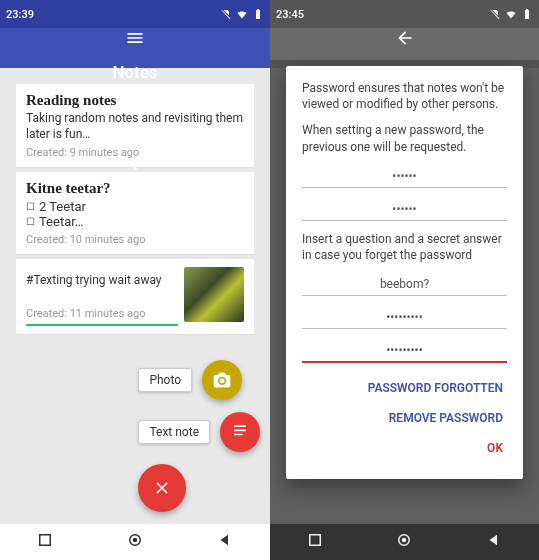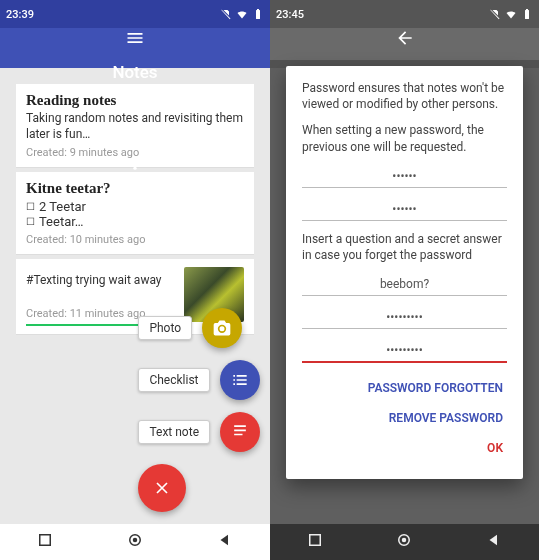--- a/index.html
+++ b/index.html
@@ -200,28 +200,20 @@
       <div class="thumb"></div>
     </div>
   </div>
 
   <div class="fab-stack">
     <div class="fab-row">
       <span class="fab-label">Photo</span>
       <div class="fab yellow">
         <svg viewBox="0 0 24 24">
             <path d="M9 3l-2 3H4a2 2 0 00-2 2v11a2 2 0 002 2h16a2 2 0 002-2V8a2 2 0 00-2-2h-3l-2-3H9zm3 15a5 5 0 110-10 5 5 0 010 10zm0-2a3 3 0 100-6 3 3 0 000 6z"></path>
-          </svg>
-      </div>
-    </div>
-    <div class="fab-row">
-      <span class="fab-label">Checklist</span>
-      <div class="fab blue">
-        <svg viewBox="0 0 24 24">
-            <path d="M4 6h2v2H4zM8 6h12v2H8zM4 11h2v2H4zM8 11h12v2H8zM4 16h2v2H4zM8 16h12v2H8z"></path>
           </svg>
       </div>
     </div>
     <div class="fab-row">
       <span class="fab-label">Text note</span>
       <div class="fab orange">
         <svg viewBox="0 0 24 24">
             <path d="M5 4h14v2H5zM5 9h14v2H5zM5 14h10v2H5z"></path>
           </svg>
       </div>

